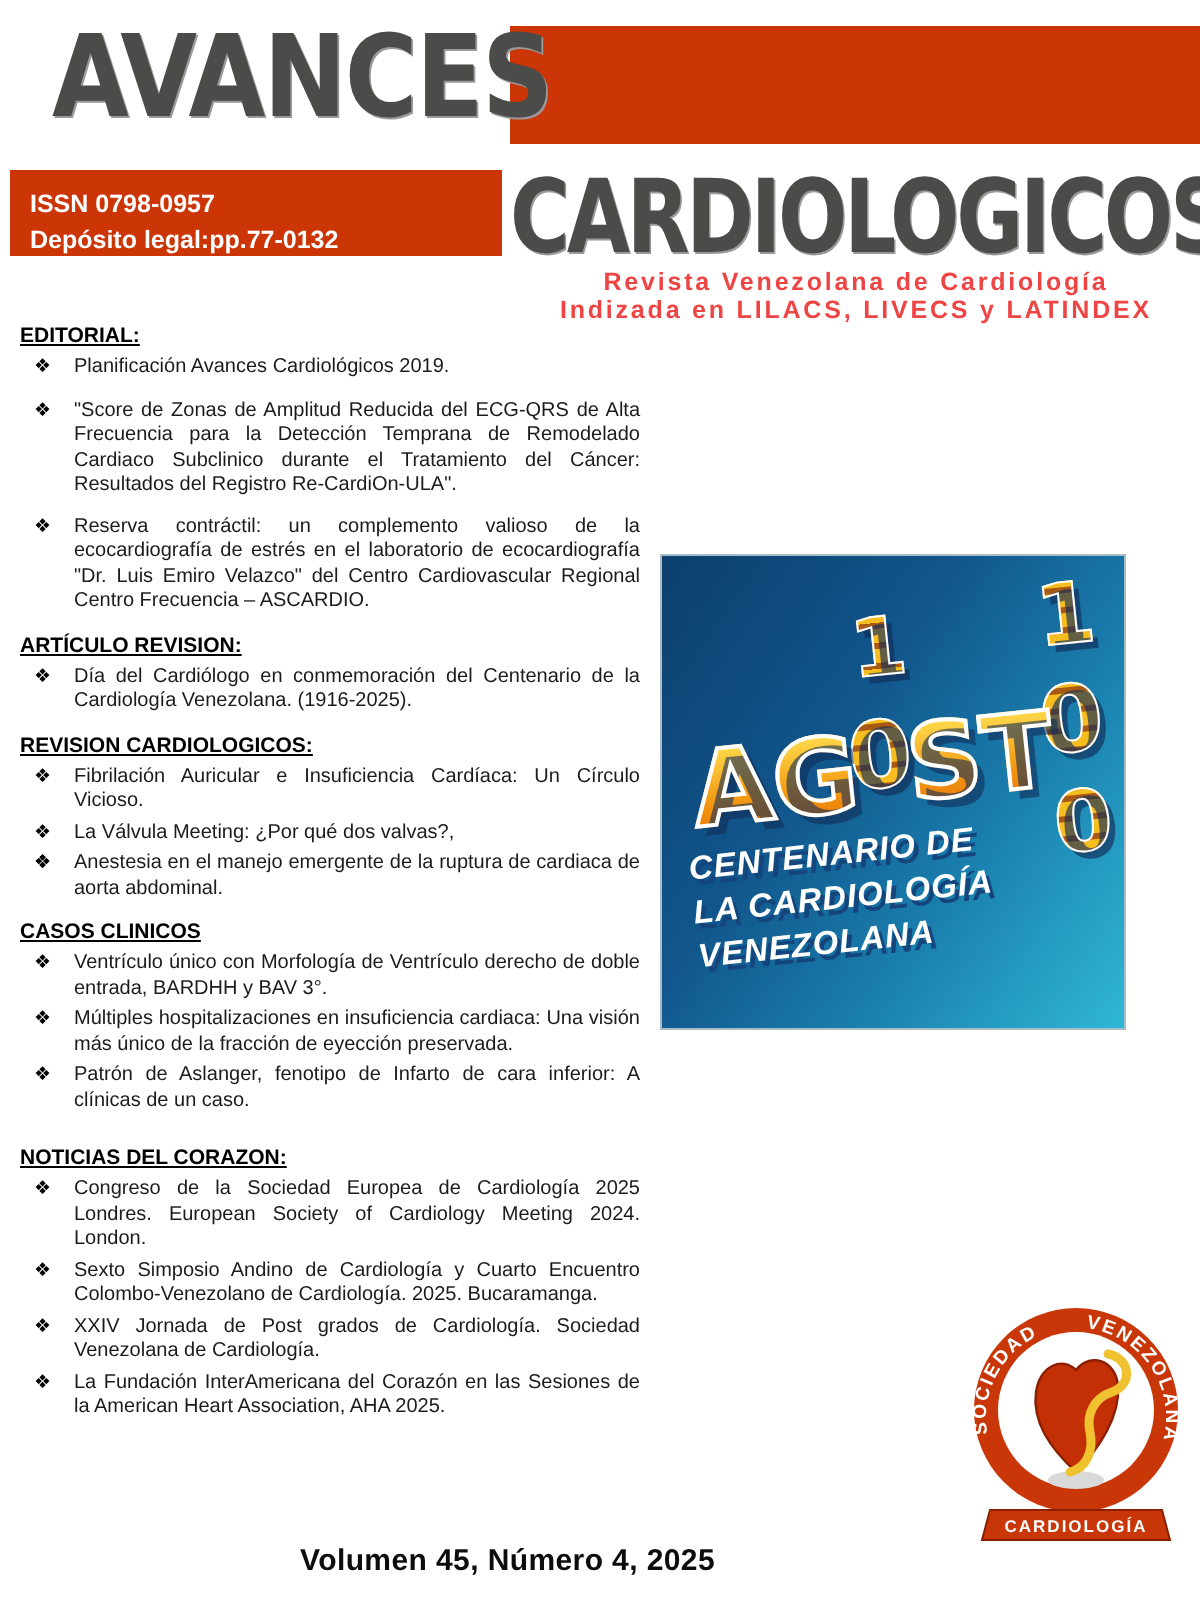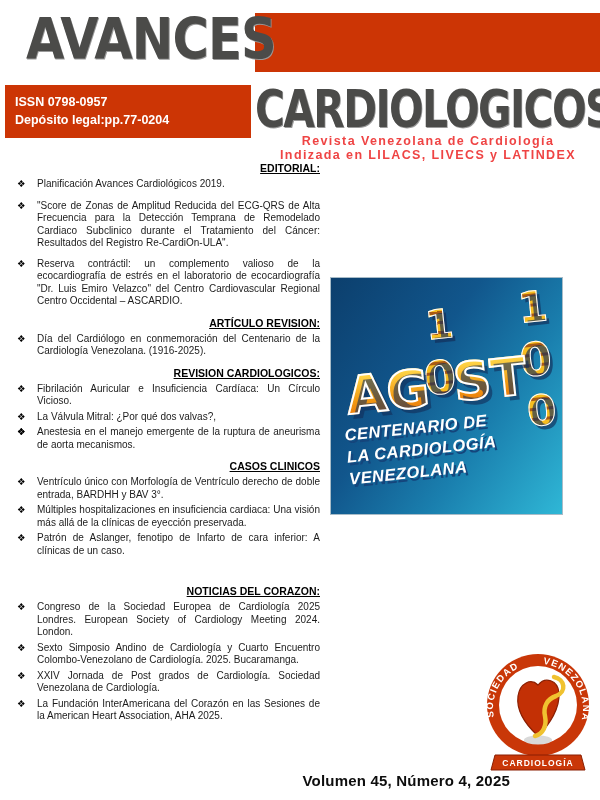--- a/index.html
+++ b/index.html
@@ -10,45 +10,45 @@
   }
   
   .top-red-block{position:absolute;left:255px;top:13px;width:345px;height:59px;background:var(--accent,#cc3505);}
   .title-avances{
     position:absolute;left:26px;top:6px;width:240px;height:66px;
     font-family:"DejaVu Sans", sans-serif;font-weight:bold;font-size:57px;line-height:66px;
     color:#4b4b49;letter-spacing:-1px;transform:scaleX(0.87);transform-origin:left center;
     text-shadow:1px 1px 0 #9a9a9a;
   }
   .issn-box{
-    position:absolute;left:5px;top:85px;width:246px;height:53px;background:var(--accent,#cc3505);
+    position:absolute;left:5px;top:85px;width:246px;height:43px;background:var(--accent,#cc3505);
     color:#ffffff;font-weight:bold;font-size:12.5px;line-height:18px;
     padding:8px 0 0 10px;box-sizing:border-box;
   }
   .title-cardiologicos{
     position:absolute;left:255px;top:78px;width:345px;height:66px;
     font-family:"DejaVu Sans", sans-serif;font-weight:bold;font-size:51px;line-height:64px;
     color:#4b4b49;letter-spacing:-2px;transform:scaleX(0.80);transform-origin:left center;
     text-shadow:1px 1px 0 #9a9a9a;white-space:nowrap;
   }
   .subtitle{
     position:absolute;left:256px;top:134px;width:344px;text-align:center;
     color:#ef4444;font-size:12.5px;line-height:14px;letter-spacing:1.4px;font-weight:bold;
   }
   
   .toc{position:absolute;left:10px;top:162px;width:310px;font-size:10px;line-height:12.5px;}
   .toc-heading{
     font-weight:bold;text-decoration:underline;font-size:10.5px;line-height:13px;
-    margin-bottom:3px;color:#000;text-align:right;
+    margin-bottom:3px;color:#000;
   }
   .toc-section{margin-bottom:9px;}
   .toc-item{position:relative;padding-left:27px;margin-bottom:3px;text-align:justify;color:#1b1b1b;}
   .toc-item .bullet{position:absolute;left:7px;top:0px;font-size:9.5px;color:#000;}
   .toc-section:nth-child(2) .toc-item{margin-bottom:8px;}
-  .toc-section:nth-child(6){margin-top:28px;}
+  .toc-section:nth-child(6){margin-top:16px;}
   
   .poster{
     position:absolute;left:330px;top:277px;width:233px;height:238px;
     background:linear-gradient(125deg,#0c3f6d 0%,#11568c 38%,#1a7fae 66%,#2fb7d6 100%);
     border:1px solid #a8bcc8;box-sizing:border-box;overflow:hidden;
   }
   .poster-art{position:absolute;left:0;top:0;width:100%;height:100%;transform:rotate(-6deg);}
   .g-orange{
     font-family:"DejaVu Sans", sans-serif;font-weight:bold;position:absolute;
     background:linear-gradient(180deg,#ffd84a 10%,#f29a12 60%,#e86f08 100%);
@@ -73,68 +73,68 @@
   .caption{
     position:absolute;left:10px;color:#ffffff;font-weight:bold;font-style:italic;
     font-size:16.5px;line-height:17px;letter-spacing:0.5px;
     text-shadow:2px 3px 0 #14457c;white-space:nowrap;
   }
   .cap1{top:138px;}.cap2{top:160px;}.cap3{top:182px;}
   
   .logo{position:absolute;left:483px;top:650px;width:110px;height:128px;}
   
   .footer{
-    position:absolute;left:150px;top:772px;width:360px;text-align:right;
+    position:absolute;left:150px;top:772px;width:360px;text-align:left;
     font-weight:bold;font-size:15px;color:#0d0d0d;letter-spacing:0.2px;
   }
 </style>
 </head>
 <body>
 
 <div class="page">
 
   <div class="top-red-block"></div>
   <div class="title-avances">AVANCES</div>
 
   <div class="issn-box">
     <div>ISSN 0798-0957</div>
-    <div>Depósito legal:pp.77-0204</div>
+    <div>Depósito legal:pp.77-0132</div>
   </div>
 
   <div class="title-cardiologicos">CARDIOLOGICOS</div>
 
   <div class="subtitle">
     <div>Revista Venezolana de Cardiología</div>
     <div>Indizada en LILACS, LIVECS y LATINDEX</div>
   </div>
 
   <div class="toc" id="toc">
       <div class="toc-section">
         <div class="toc-heading">EDITORIAL:</div>
         <div class="toc-item"><span class="bullet">❖</span><span>Planificación Avances Cardiológicos 2019.</span></div>
       </div>
       <div class="toc-section">
         <div class="toc-item"><span class="bullet">❖</span><span>"Score de Zonas de Amplitud Reducida del ECG-QRS de Alta Frecuencia para la Detección Temprana de Remodelado Cardiaco Subclinico durante el Tratamiento del Cáncer: Resultados del Registro Re-CardiOn-ULA".</span></div>
-        <div class="toc-item"><span class="bullet">❖</span><span>Reserva contráctil: un complemento valioso de la ecocardiografía de estrés en el laboratorio de ecocardiografía "Dr. Luis Emiro Velazco" del Centro Cardiovascular Regional Centro Occidental – ASCARDIO.</span></div>
+        <div class="toc-item"><span class="bullet">❖</span><span>Reserva contráctil: un complemento valioso de la ecocardiografía de estrés en el laboratorio de ecocardiografía "Dr. Luis Emiro Velazco" del Centro Cardiovascular Regional Centro Frecuencia – ASCARDIO.</span></div>
       </div>
       <div class="toc-section">
         <div class="toc-heading">ARTÍCULO REVISION:</div>
         <div class="toc-item"><span class="bullet">❖</span><span>Día del Cardiólogo en conmemoración del Centenario de la Cardiología Venezolana.  (1916-2025).</span></div>
       </div>
       <div class="toc-section">
         <div class="toc-heading">REVISION CARDIOLOGICOS:</div>
         <div class="toc-item"><span class="bullet">❖</span><span>Fibrilación Auricular e Insuficiencia Cardíaca: Un Círculo Vicioso.</span></div>
-        <div class="toc-item"><span class="bullet">❖</span><span>La Válvula Mitral: ¿Por qué dos valvas?,</span></div>
+        <div class="toc-item"><span class="bullet">❖</span><span>La Válvula Meeting: ¿Por qué dos valvas?,</span></div>
         <div class="toc-item"><span class="bullet">❖</span></div>
-        <div class="toc-item"><span class="bullet">❖</span><span>Anestesia en el manejo emergente de la ruptura de aneurisma de aorta mecanismos.</span></div>
+        <div class="toc-item"><span class="bullet">❖</span><span>Anestesia en el manejo emergente de la ruptura de cardiaca de aorta abdominal.</span></div>
       </div>
       <div class="toc-section">
         <div class="toc-heading">CASOS CLINICOS</div>
         <div class="toc-item"><span class="bullet">❖</span><span>Ventrículo único con Morfología de Ventrículo derecho de doble entrada, BARDHH y BAV 3°.</span></div>
-        <div class="toc-item"><span class="bullet">❖</span><span>Múltiples hospitalizaciones en insuficiencia cardiaca: Una visión más allá de la clínicas de eyección preservada.</span></div>
+        <div class="toc-item"><span class="bullet">❖</span><span>Múltiples hospitalizaciones en insuficiencia cardiaca: Una visión más único de la fracción de eyección preservada.</span></div>
         <div class="toc-item"><span class="bullet">❖</span><span>Patrón de Aslanger, fenotipo de Infarto de cara inferior: A clínicas de un caso.</span></div>
       </div>
       <div class="toc-section">
         <div class="toc-heading">NOTICIAS DEL CORAZON:</div>
         <div class="toc-item"><span class="bullet">❖</span><span>Congreso de la Sociedad Europea de Cardiología 2025 Londres. European Society of Cardiology Meeting 2024. London.</span></div>
         <div class="toc-item"><span class="bullet">❖</span><span>Sexto Simposio Andino de Cardiología y Cuarto Encuentro Colombo-Venezolano de Cardiología. 2025. Bucaramanga.</span></div>
         <div class="toc-item"><span class="bullet">❖</span><span>XXIV Jornada de Post grados  de Cardiología. Sociedad Venezolana de Cardiología.</span></div>
         <div class="toc-item"><span class="bullet">❖</span><span>La Fundación InterAmericana del Corazón en las Sesiones de la American Heart Association, AHA 2025.</span></div>
       </div>
     </div>

